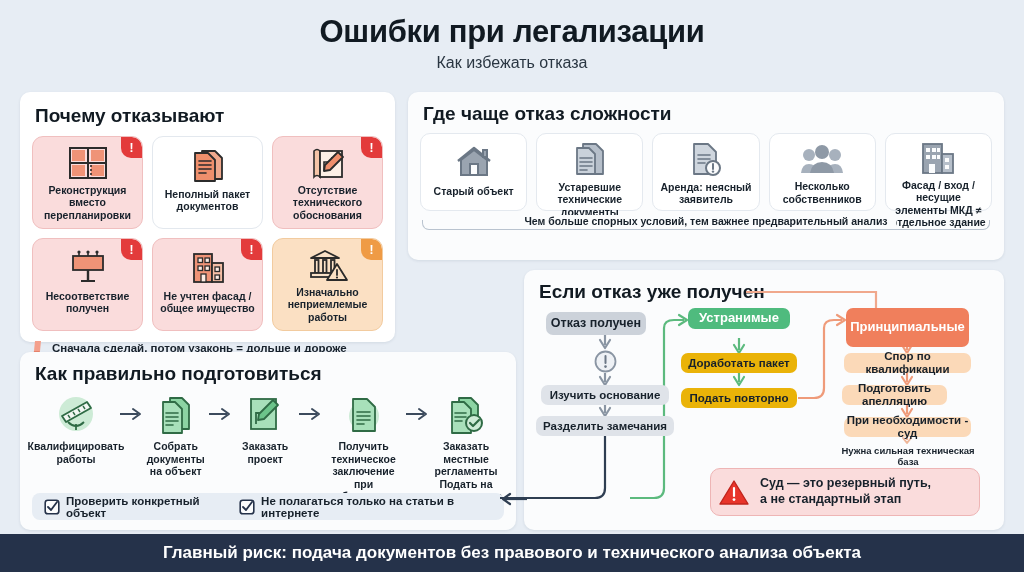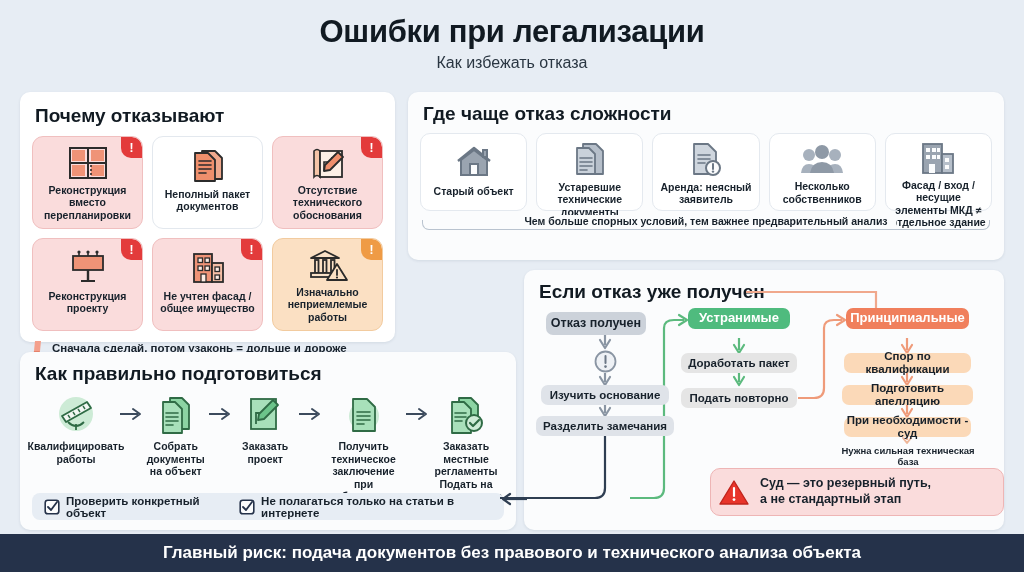--- a/index.html
+++ b/index.html
@@ -90,21 +90,21 @@
   #panelD .panel-title { margin:1px 0 0 3px; }
   .flowwrap { position:absolute; inset:0; }
   .node {
     position:absolute; border-radius:7px;
     display:flex; align-items:center; justify-content:center;
     font-weight:bold; text-align:center; line-height:1.1;
   }
   .n-gray  { background:#ccd2da; color:#17212b; }
   .n-gray2 { background:#dfe3e9; color:#17212b; }
   .n-green { background:#4fbb7e; color:#fff; }
-  .n-green2{ background:#e5e5e5; color:#17212b; }
+  .n-green2{ background:#eab308; color:#17212b; }
   .n-oran  { background:#f07f5c; color:#fff; }
   .n-oran2 { background:#fbd9b8; color:#17212b; }
   .hint { position:absolute; font-size:9.5px; font-weight:bold; color:#17212b; text-align:center; }
   .warnbox {
     position:absolute; background:#fadcdc; border:1.4px solid #eeb5b5; border-radius:10px;
     display:flex; align-items:center; gap:11px; padding:0 14px;
   }
   .warnbox .wtext { font-size:12.5px; font-weight:bold; line-height:1.25; }
 
   
@@ -186,21 +186,21 @@
             </g>
           <g fill="#2b2b2b">
               <circle cx="11" cy="2" r="1.6"></circle>
               <circle cx="20" cy="2" r="1.6"></circle>
               <circle cx="29" cy="2" r="1.6"></circle>
             </g>
           <line x1="20" y1="20" x2="20" y2="31" stroke="#2b2b2b" stroke-width="2.4"></line>
           <line x1="13" y1="31" x2="27" y2="31" stroke="#2b2b2b" stroke-width="2.2"></line>
         </svg>
       </div>
-      <div class="rlabel">Реконструкция проекту</div>
+      <div class="rlabel">Несоответствие получен</div>
     </div>
 
     <div class="rcard pink">
       <div class="badge red">!</div>
       <div class="ricon">
         <svg width="38" height="34" viewBox="0 0 38 34">
           <rect x="5" y="4" width="18" height="28" fill="#ef9377" stroke="#2b2b2b" stroke-width="1.8"></rect>
           <rect x="23" y="13" width="11" height="19" fill="#f5bfa6" stroke="#2b2b2b" stroke-width="1.8"></rect>
           <g fill="#fdece4" stroke="#2b2b2b" stroke-width="1.3">
             <rect x="9" y="8" width="4.5" height="4.5"></rect>
@@ -523,27 +523,27 @@
         <circle cx="11.5" cy="16.6" r="1.3" fill="#6b7785"></circle>
       </svg>
     </div>
     <div class="node n-gray2" style="left:17px;  top:115px; width:128px; height:20px; font-size:11.5px;">Изучить основание</div>
     <div class="node n-gray2" style="left:12px;  top:146px; width:138px; height:20px; font-size:11.5px;">Разделить замечания</div>
 
     <div class="node n-green" style="left:164px; top:38px;  width:102px; height:21px; font-size:13px;">Устранимые</div>
     <div class="node n-green2" style="left:157px; top:83px;  width:116px; height:20px; font-size:11.5px;">Доработать пакет</div>
     <div class="node n-green2" style="left:157px; top:118px; width:116px; height:20px; font-size:11.5px;">Подать повторно</div>
 
-    <div class="node n-oran" style="left:322px; top:38px;  width:123px; height:21px; font-size:13px;">Принципиальные</div>
+    <div class="node n-oran" style="left:322px; top:38px;  width:123px; height:39px; font-size:13px;">Принципиальные</div>
     <div class="node n-oran2" style="left:320px; top:83px;  width:127px; height:20px; font-size:11.5px;">Спор по квалификации</div>
-    <div class="node n-oran2" style="left:318px; top:115px; width:131px; height:20px; font-size:11.5px;">Подготовить апелляцию</div>
+    <div class="node n-oran2" style="left:318px; top:115px; width:105px; height:20px; font-size:11.5px;">Подготовить апелляцию</div>
     <div class="node n-oran2" style="left:320px; top:147px; width:127px; height:20px; font-size:11.5px;">При необходимости - суд</div>
     <div class="hint" style="left:313px; top:175px; width:142px;">Нужна сильная техническая база</div>
 
-    <div class="warnbox" style="left:186px; top:198px; width:294px; height:48px;padding-left:8px;">
+    <div class="warnbox" style="left:186px; top:198px; width:270px; height:48px;padding-left:8px;">
       <span>
         <svg width="30" height="27" viewBox="0 0 30 27">
           <path d="M15 2 L29 25 H1 Z" fill="#e8342a" stroke="#c0241c" stroke-width="1.4" stroke-linejoin="round"></path>
           <line x1="15" y1="9" x2="15" y2="17" stroke="#fff" stroke-width="2.2" stroke-linecap="round"></line>
           <circle cx="15" cy="20.6" r="1.4" fill="#fff"></circle>
         </svg>
       </span>
       <span class="wtext">
         <span>Суд — это резервный путь,</span><br>
         <span>а не стандартный этап</span>

